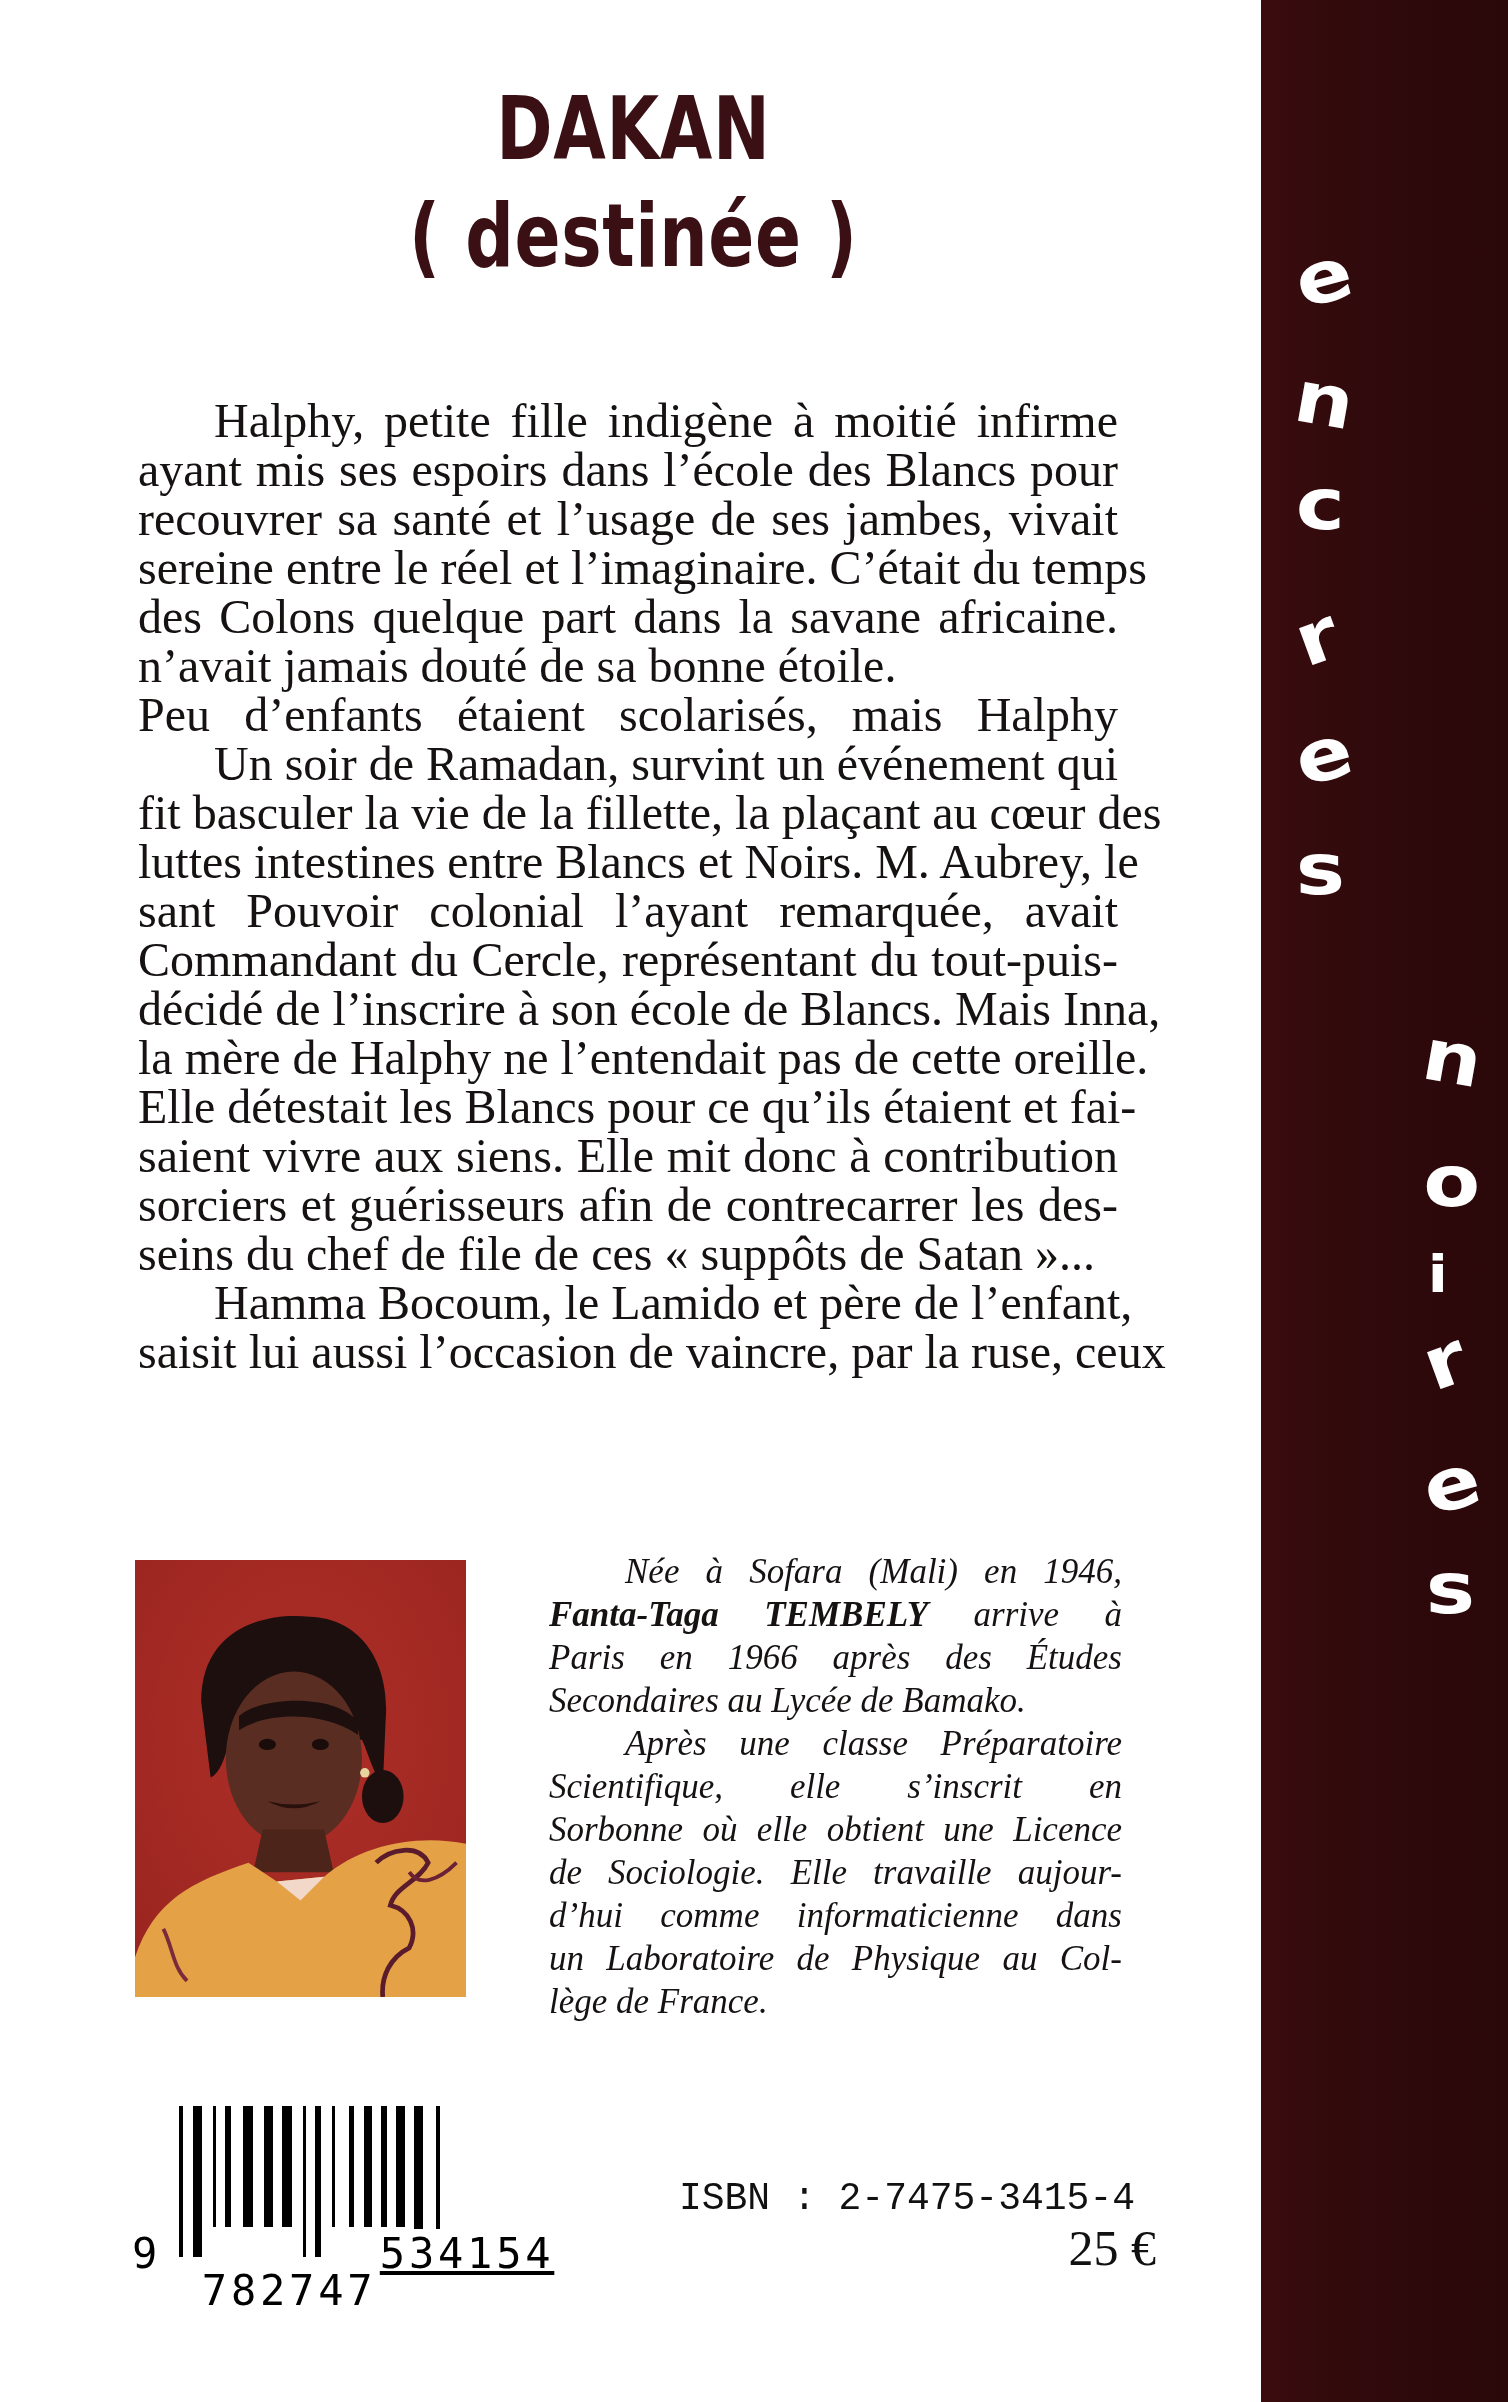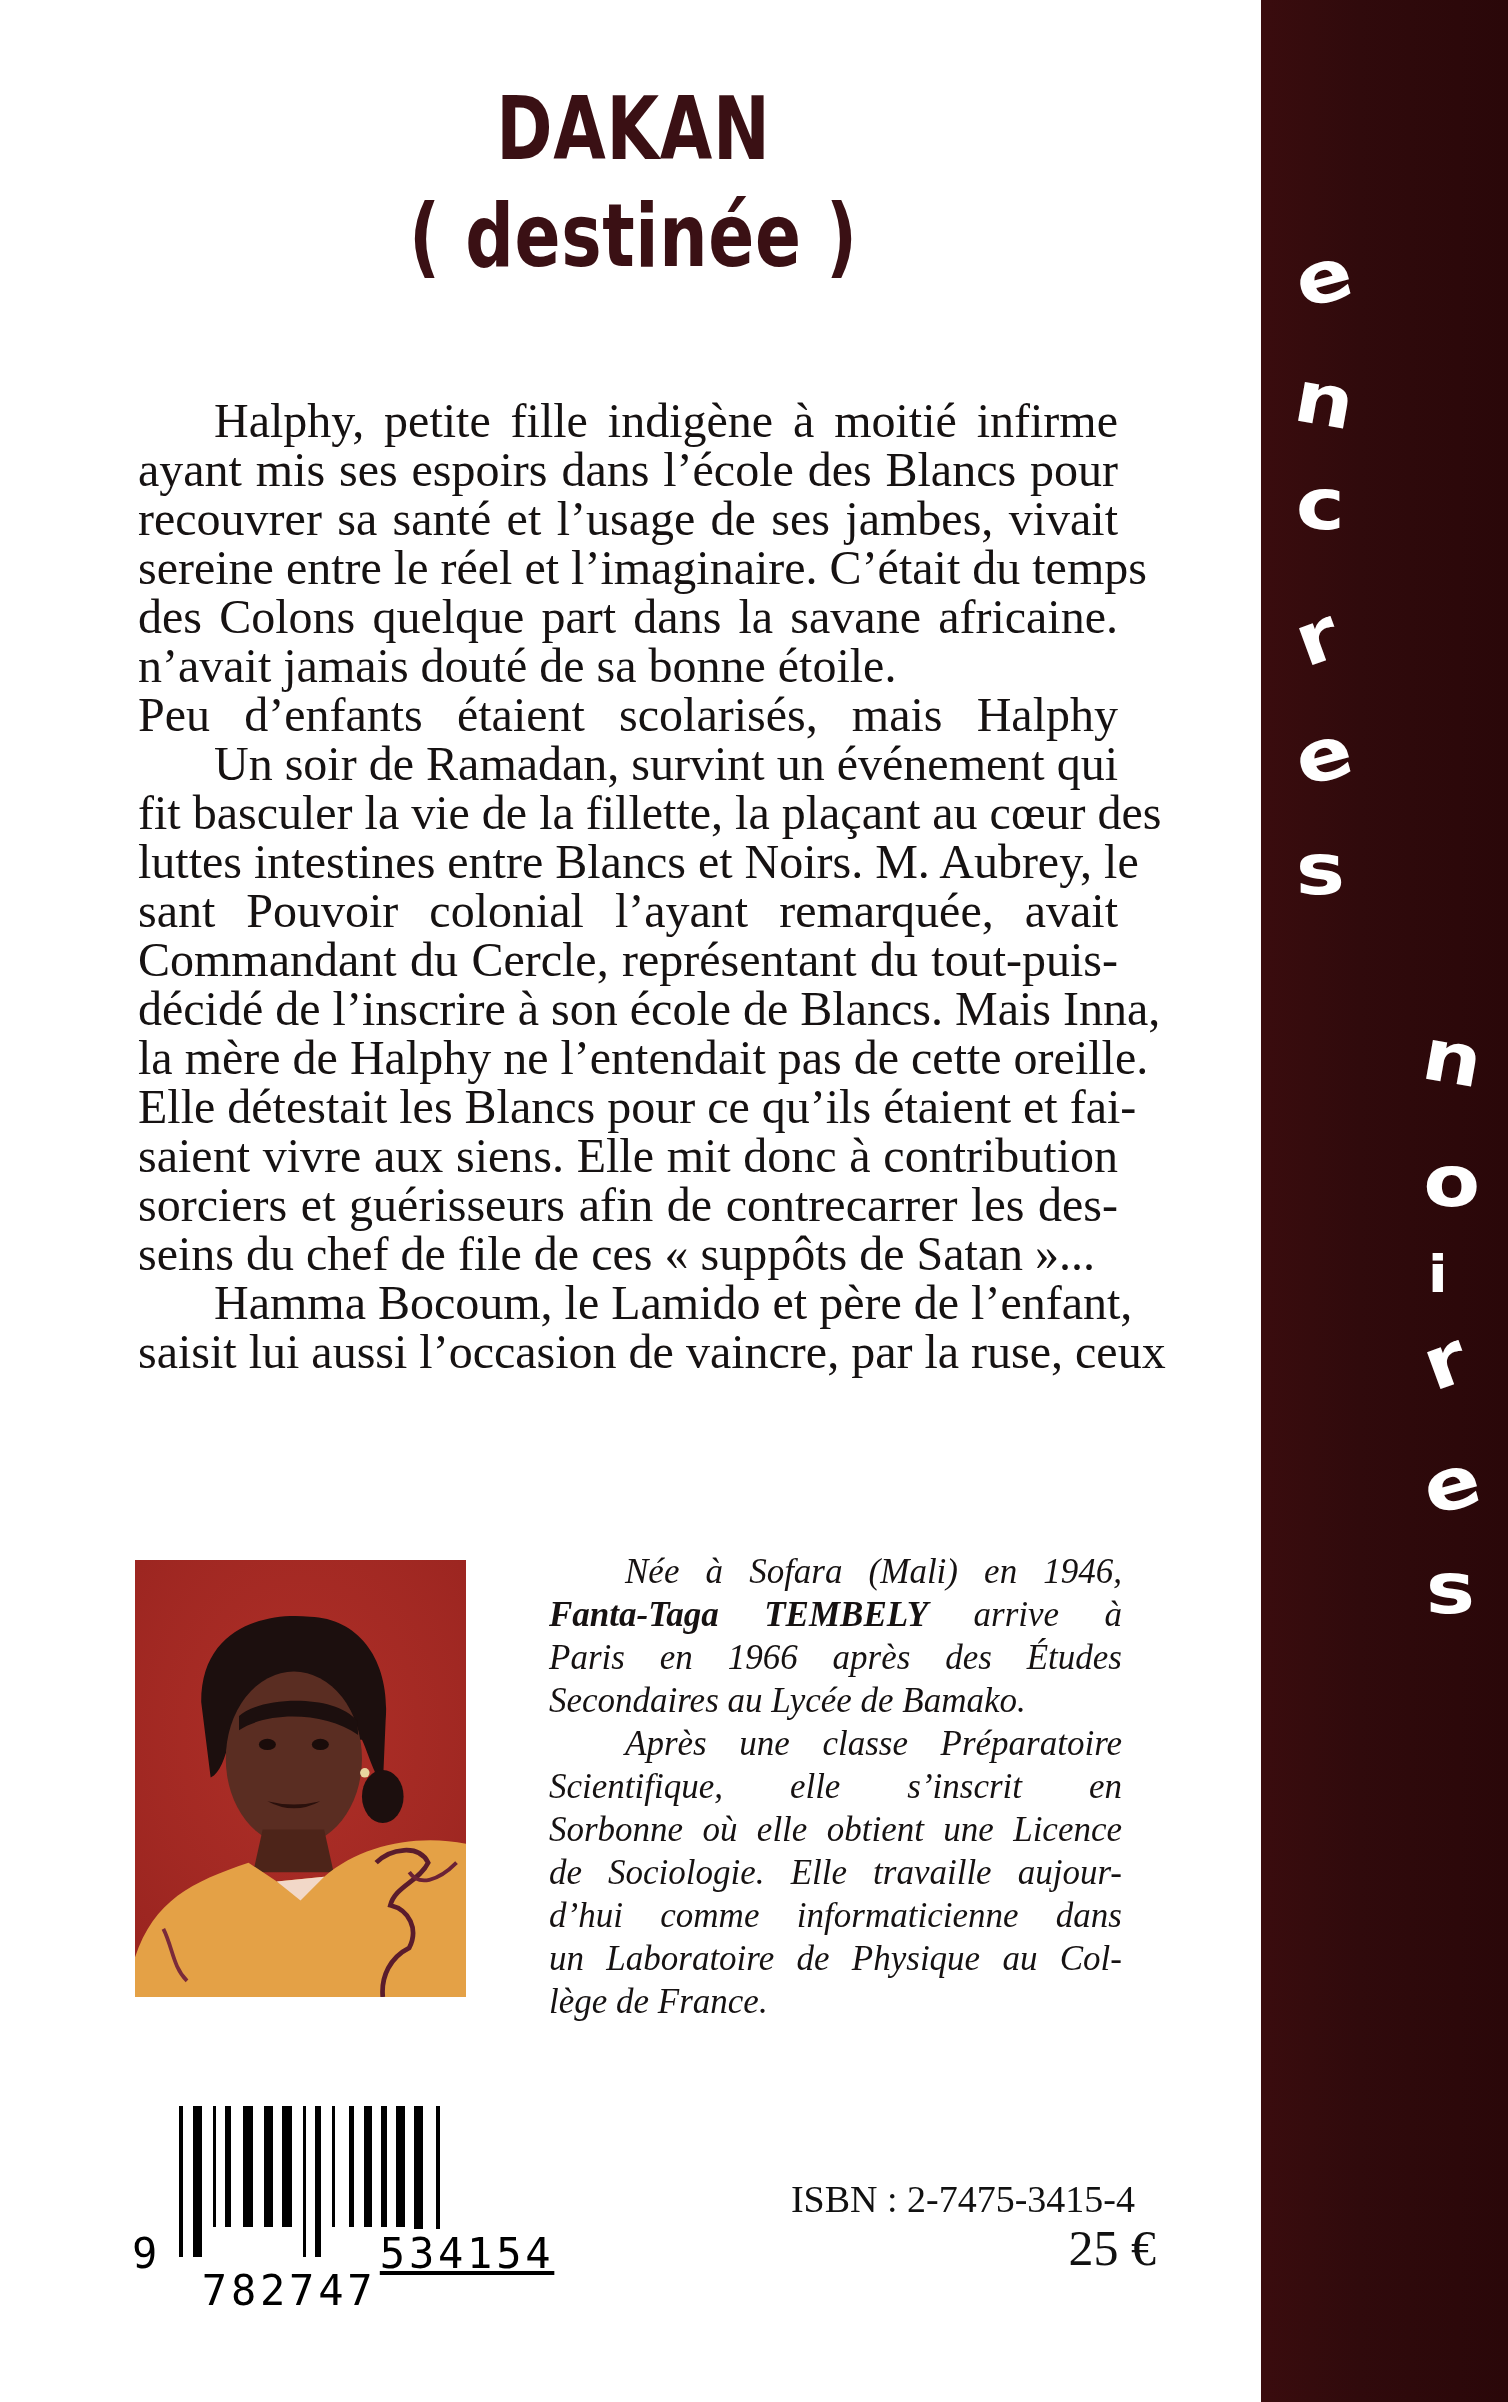--- a/index.html
+++ b/index.html
@@ -54,21 +54,21 @@
   .barcode-digits {
     position: absolute; top: 123px; left: 0; font-family: "DejaVu Sans Mono", monospace;
     font-size: 42px; color: #000; white-space: nowrap;
   }
   .bc-first { position: absolute; left: 0; top: 0; }
   .bc-g1 { position: absolute; left: 66px; top: 0; letter-spacing: 3.8px; background: #fff; padding: 0 3.8px; margin-top: 37px; }
   .bc-g2 { position: absolute; left: 244px; top: 0; letter-spacing: 3.8px; background: #fff; padding: 0 3.8px; text-decoration: underline; }
 
   .isbn {
     position: absolute; right: 373px; top: 2177px; font-size: 38px; color: #111;
-    font-family: Liberation Serif, serif;
+    font-family: Liberation Mono, monospace;
   }
   .price {
     position: absolute; right: 352px; top: 2219px; font-size: 50px; color: #111;
     font-family: "Liberation Serif", serif;
   }
 </style>
 </head>
 <body>
 
 <div class="spine" id="spine">

